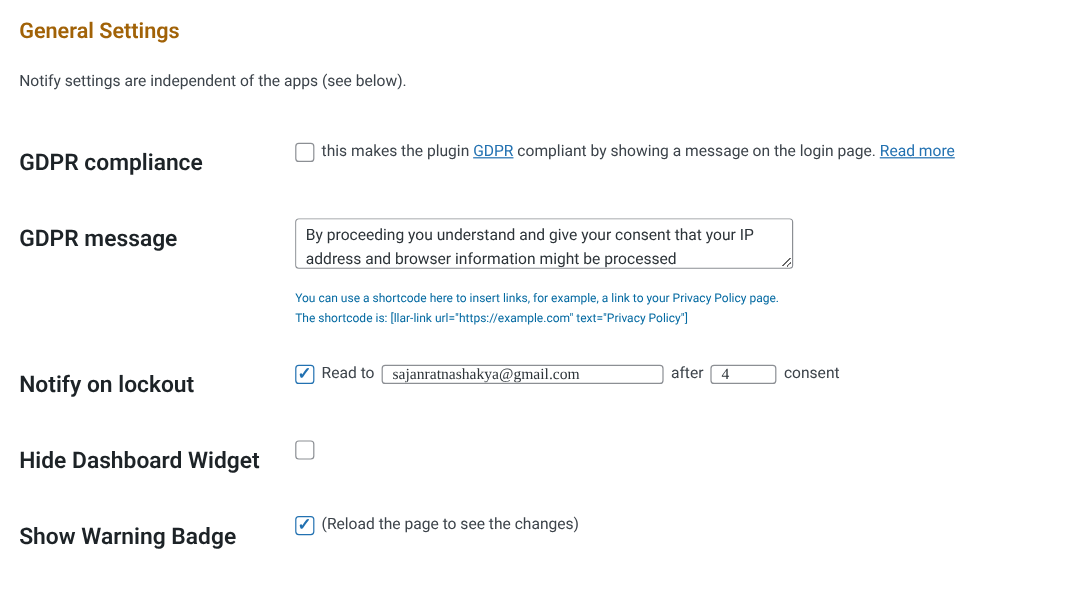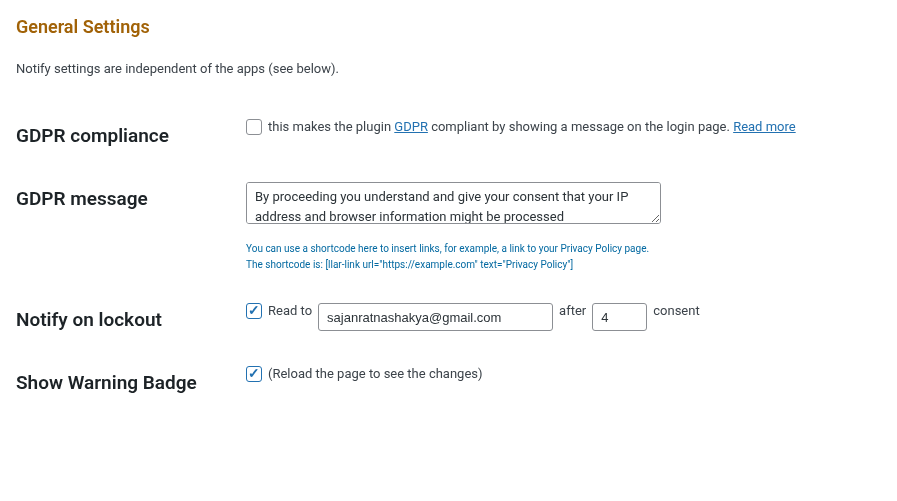--- a/index.html
+++ b/index.html
@@ -81,25 +81,25 @@
       font-family: inherit;
       font-size: 13px;
       border: 1px solid #8c8f94;
       border-radius: 3px;
       resize: vertical;
       line-height: 1.5;
       color: #2c3338;
     }
     input[type="text"] {
       padding: 3px 8px;
-      font-family: Liberation Sans, sans-serif;
+      font-family: Liberation Serif, serif;
       font-size: 13px;
       border: 1px solid #8c8f94;
       border-radius: 3px;
-      height: 28px;
+      height: 16px;
       color: #2c3338;
     }
     .input-email {
       width: 235px;
     }
     .input-num {
       width: 55px;
     }
     a {
       color: #2271b1;
@@ -152,20 +152,28 @@
           <span>Read to</span>
           <input type="text" class="input-email" value="sajanratnashakya@gmail.com" style="">
           <span>after</span>
           <input type="text" class="input-num" value="4" style="">
           <span>consent</span>
         </div>
       </td>
     </tr>
 
 
+    <tr>
+      <th>Hide Dashboard Widget</th>
+      <td>
+        <div class="row-inline">
+          <input type="checkbox" style="">
+        </div>
+      </td>
+    </tr>
 
     <tr>
       <th>Show Warning Badge</th>
       <td>
         <div class="row-inline">
           <input type="checkbox" checked="" style="">
           <span>(Reload the page to see the changes)</span>
         </div>
       </td>
     </tr>

